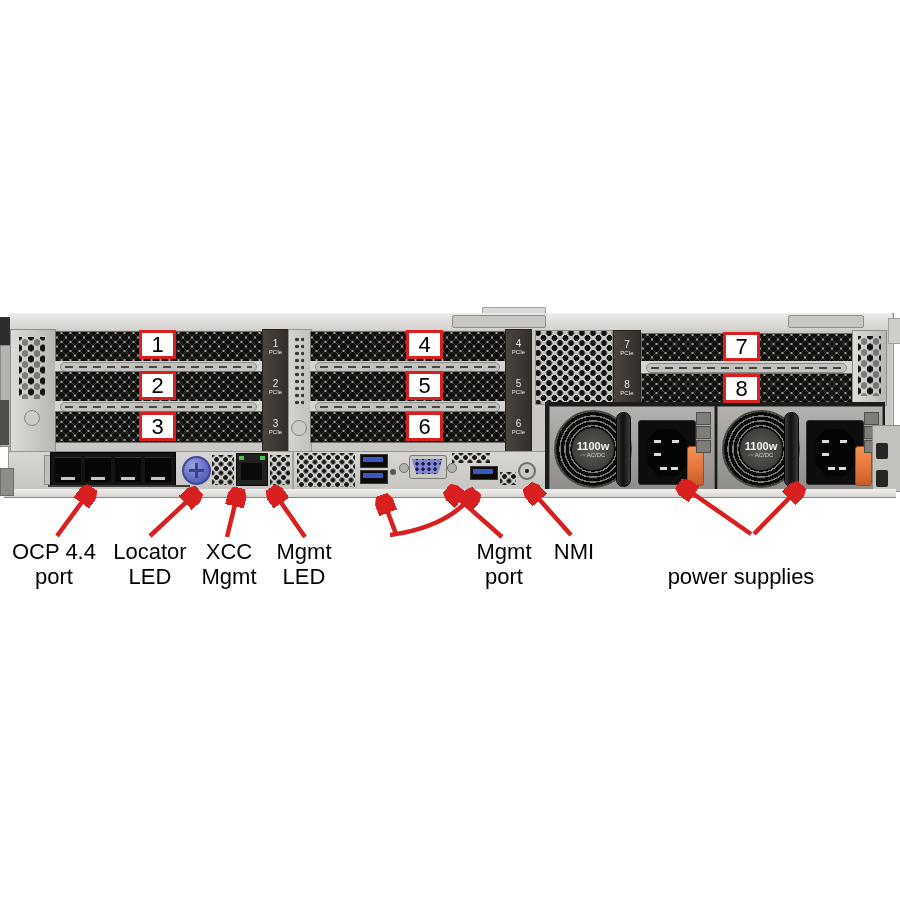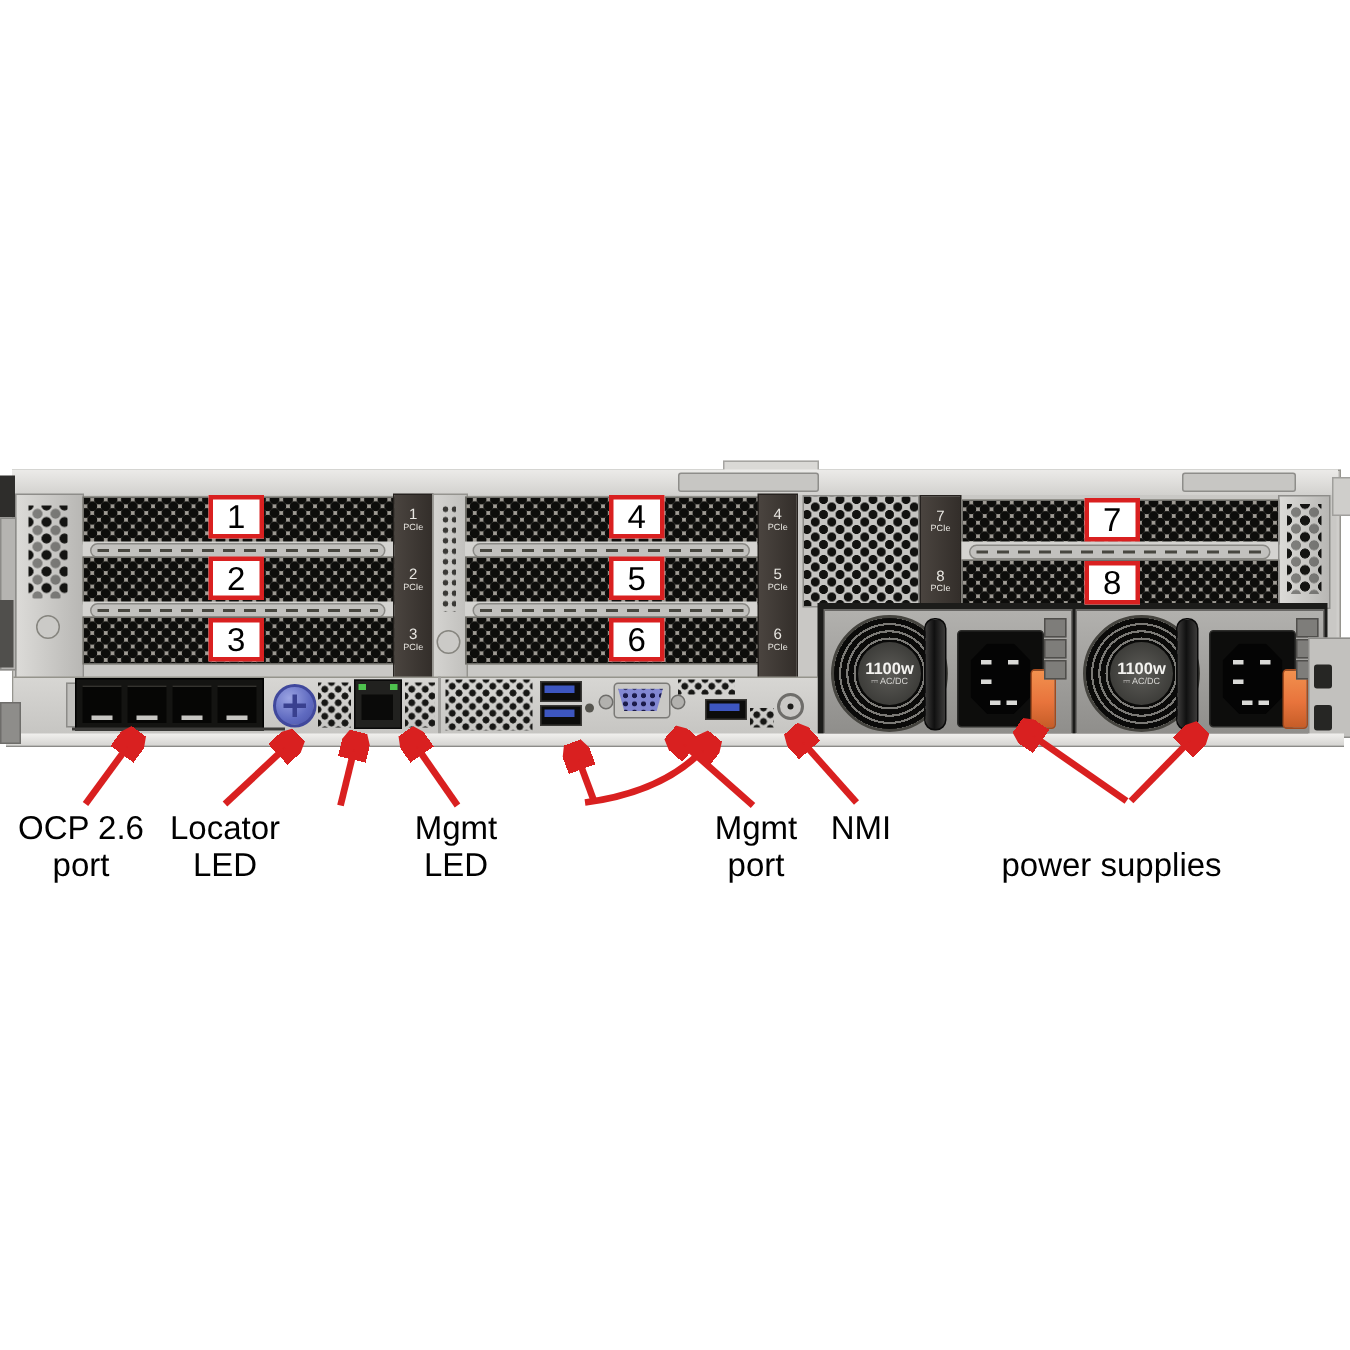--- a/index.html
+++ b/index.html
@@ -322,27 +322,31 @@
     <path d="M305 537 L273 491" marker-end="url(#ah)"></path>
     <path d="M396 534 L383 499" marker-end="url(#ah)"></path>
     <path d="M390 535 C 428 530 456 516 474 494" marker-end="url(#ah)"></path>
     <path d="M502 537 L450 491" marker-end="url(#ah)"></path>
     <path d="M571 535 L530 489" marker-end="url(#ah)"></path>
     <path d="M751 534 L682 486" marker-end="url(#ah)"></path>
     <path d="M754 534 L799 488" marker-end="url(#ah)"></path>
   </svg>
 
   <div class="clabel" style="left:8px;top:539px;width:92px;">
-    <span>OCP 2.6</span><br>
+    <span>OCP 4.4</span><br>
     <span>port</span>
   </div>
   <div class="clabel" style="left:104px;top:539px;width:92px;">
     <span>Locator</span><br>
     <span>LED</span>
   </div>
+  <div class="clabel" style="left:192px;top:539px;width:74px;">
+    <span>XCC</span><br>
+    <span>Mgmt</span>
+  </div>
   <div class="clabel" style="left:267px;top:539px;width:74px;">
     <span>Mgmt</span><br>
     <span>LED</span>
   </div>
   <div class="clabel" style="left:472px;top:539px;width:64px;">
     <span>Mgmt</span><br>
     <span>port</span>
   </div>
   <div class="clabel" style="left:546px;top:539px;width:56px;">
     <span>NMI</span>

